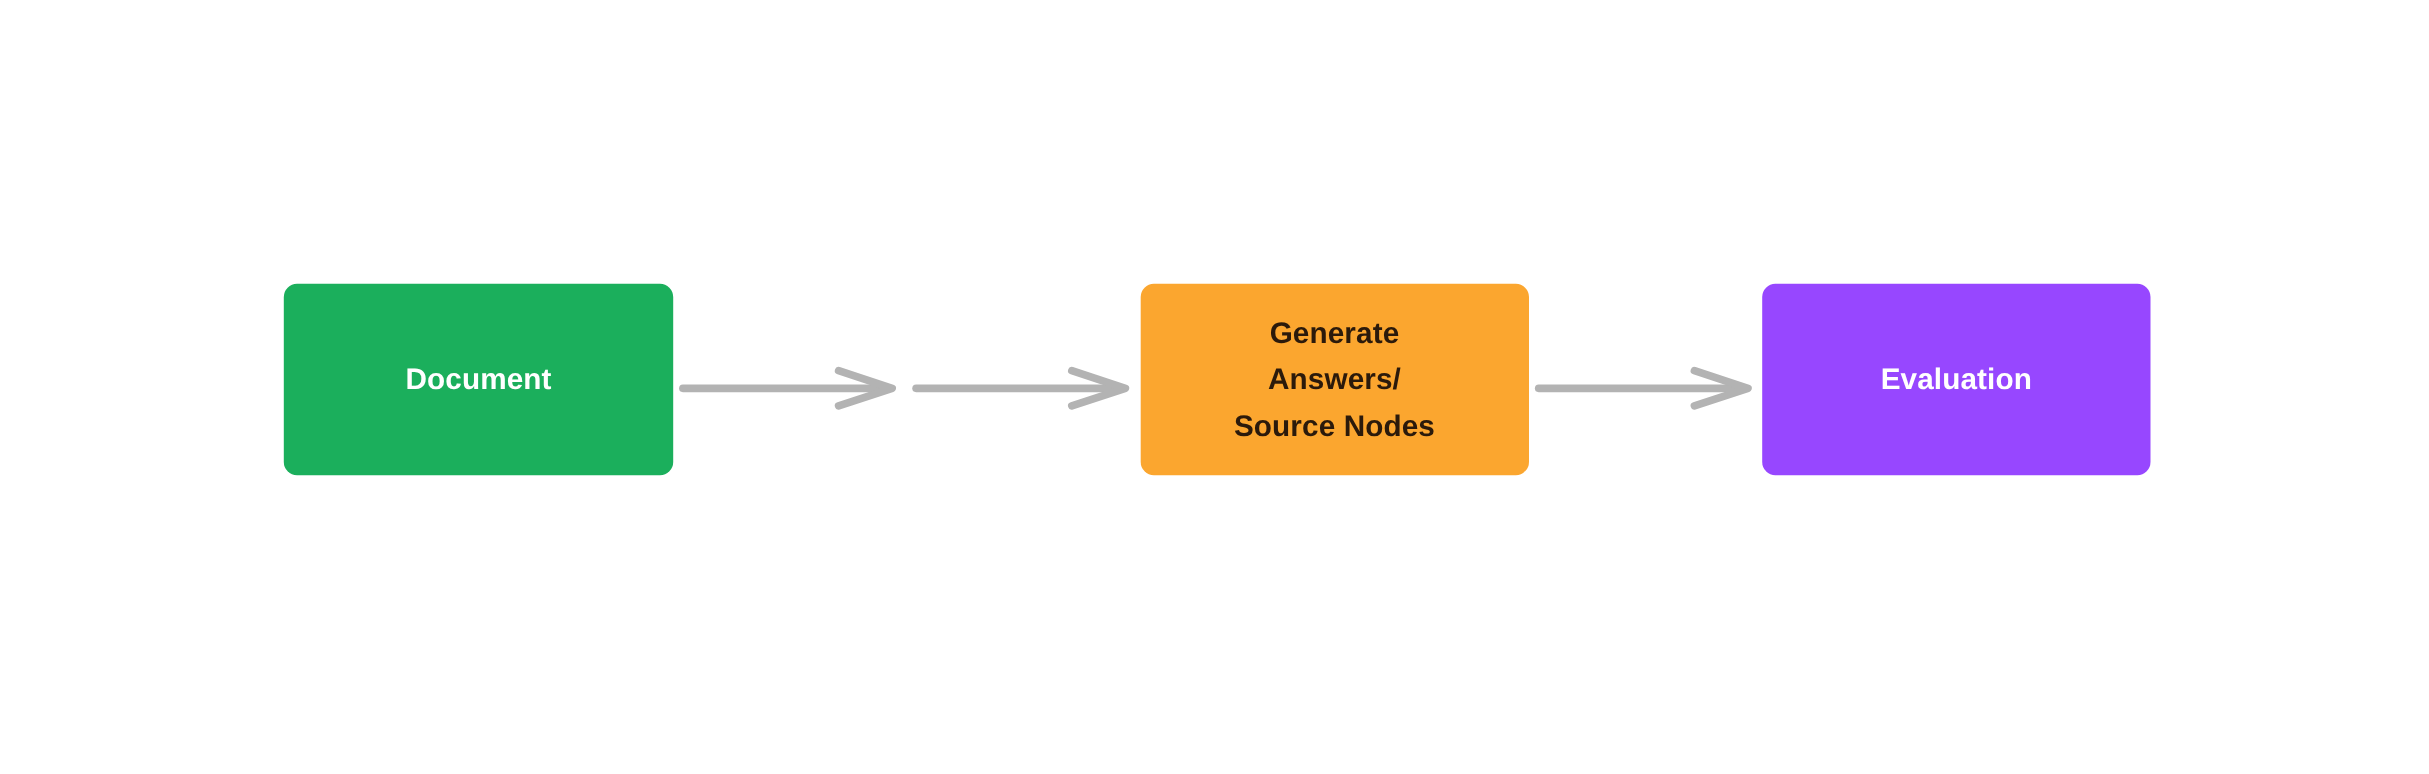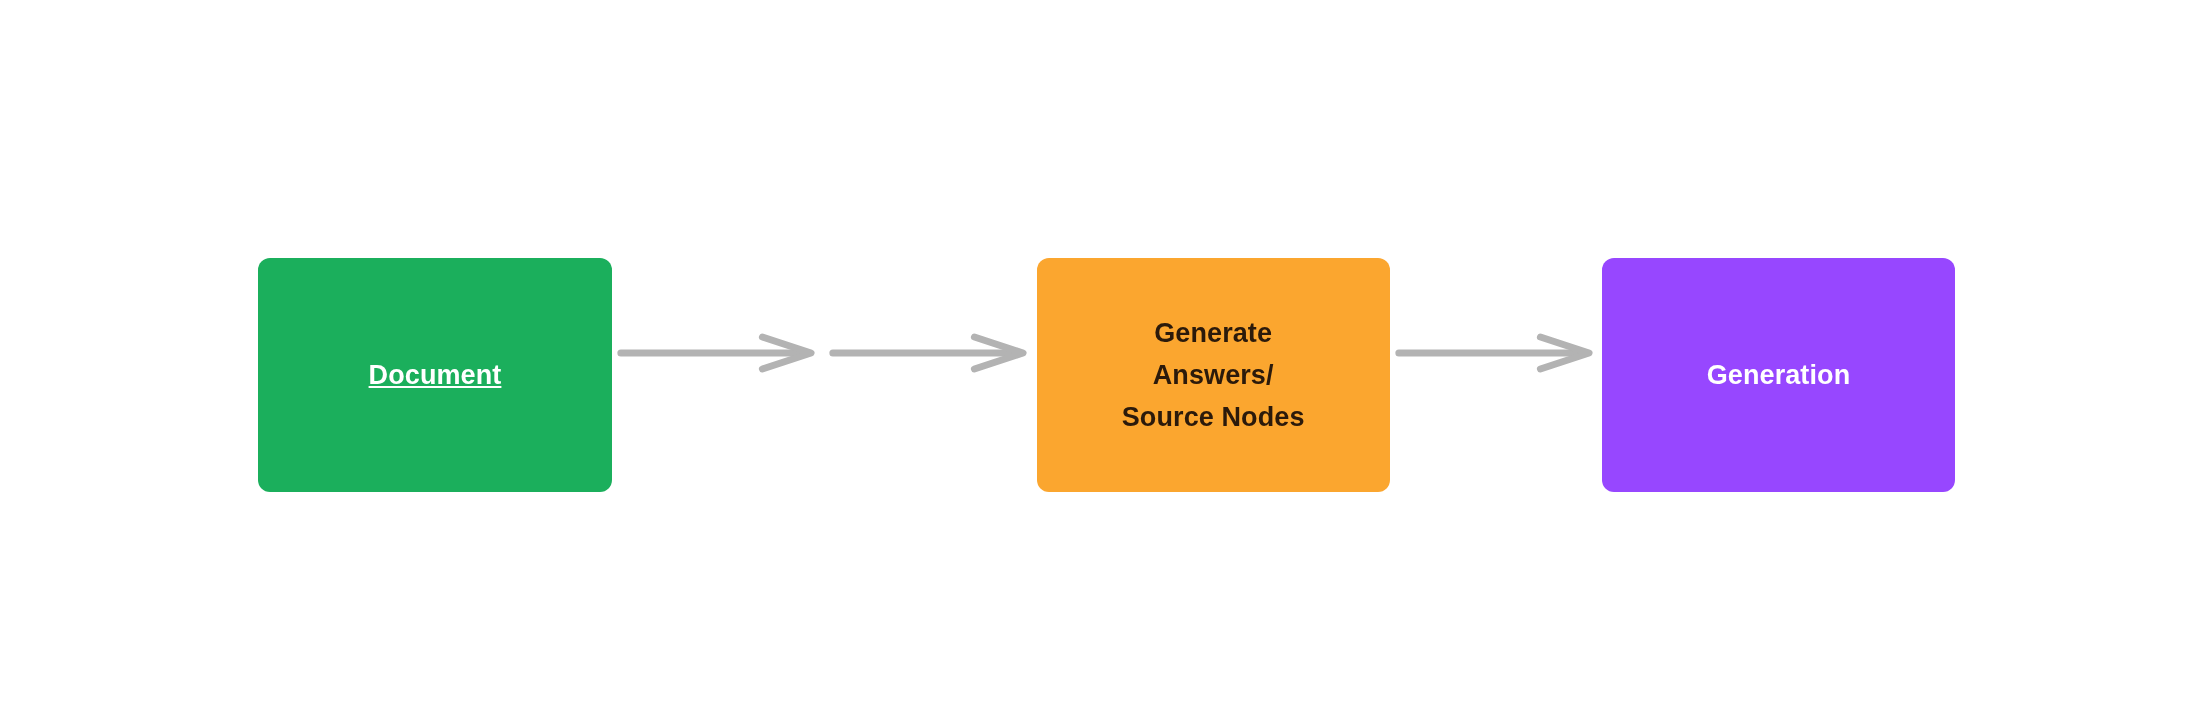--- a/index.html
+++ b/index.html
@@ -34,33 +34,33 @@
   }
 
   .node {
     box-sizing: border-box;
     border-radius: 12px;
     display: flex;
     align-items: center;
     justify-content: center;
     text-align: center;
     flex: 0 0 auto;
-    height: 234px;
+    height: 174px;
   }
 
   .node-label {
     font-weight: bold;
     font-size: 27px;
     line-height: 42px;
     letter-spacing: 0.1px;
     white-space: pre-line;
     padding: 0 10px;
   }
 
-  .node-0 { width: 354px; text-decoration: underline; }
+  .node-0 { width: 354px; }
   .node-1 { width: 349px; }
   .node-2 { width: 353px; }
   .node-3 { width: 353px; }
 
   .connector {
     flex: 1 1 auto;
     position: relative;
     display: flex;
     align-items: center;
     justify-content: center;
@@ -107,17 +107,17 @@
     </div>
 
     <div class="connector">
       <svg viewBox="0 0 96 40" preserveAspectRatio="none">
         <line class="arrow-shaft" x1="4" y1="20" x2="86" y2="20" stroke="#B3B3B3" stroke-width="7" stroke-linecap="round" vector-effect="non-scaling-stroke"></line>
         <polyline class="arrow-head" points="68,4 90,20 68,36" fill="none" stroke="#B3B3B3" stroke-width="7" stroke-linecap="round" stroke-linejoin="round" vector-effect="non-scaling-stroke"></polyline>
       </svg>
     </div>
 
     <div class="node node-3" style="background-color: rgb(151, 71, 255); color: rgb(255, 255, 255);">
-      <span class="node-label">Generation</span>
+      <span class="node-label">Evaluation</span>
     </div>
 
   </div>
 </div>
 
 </body></html>

